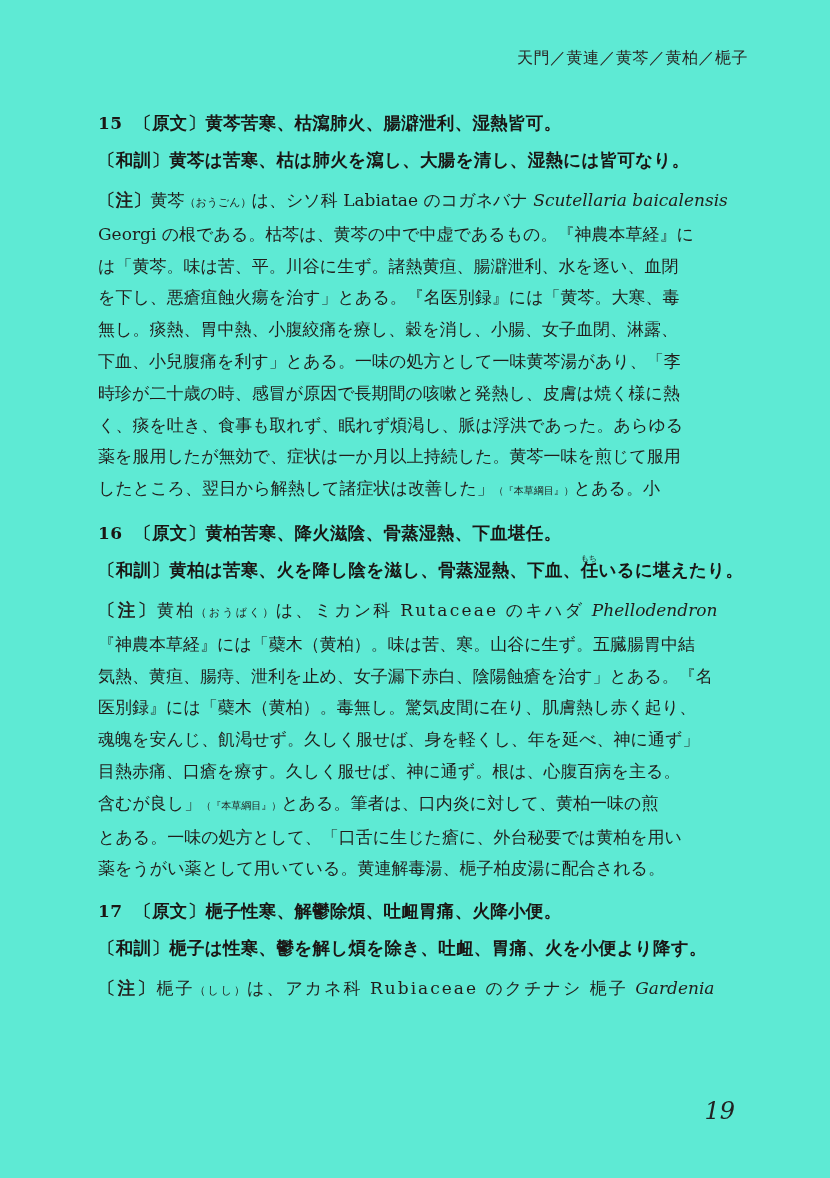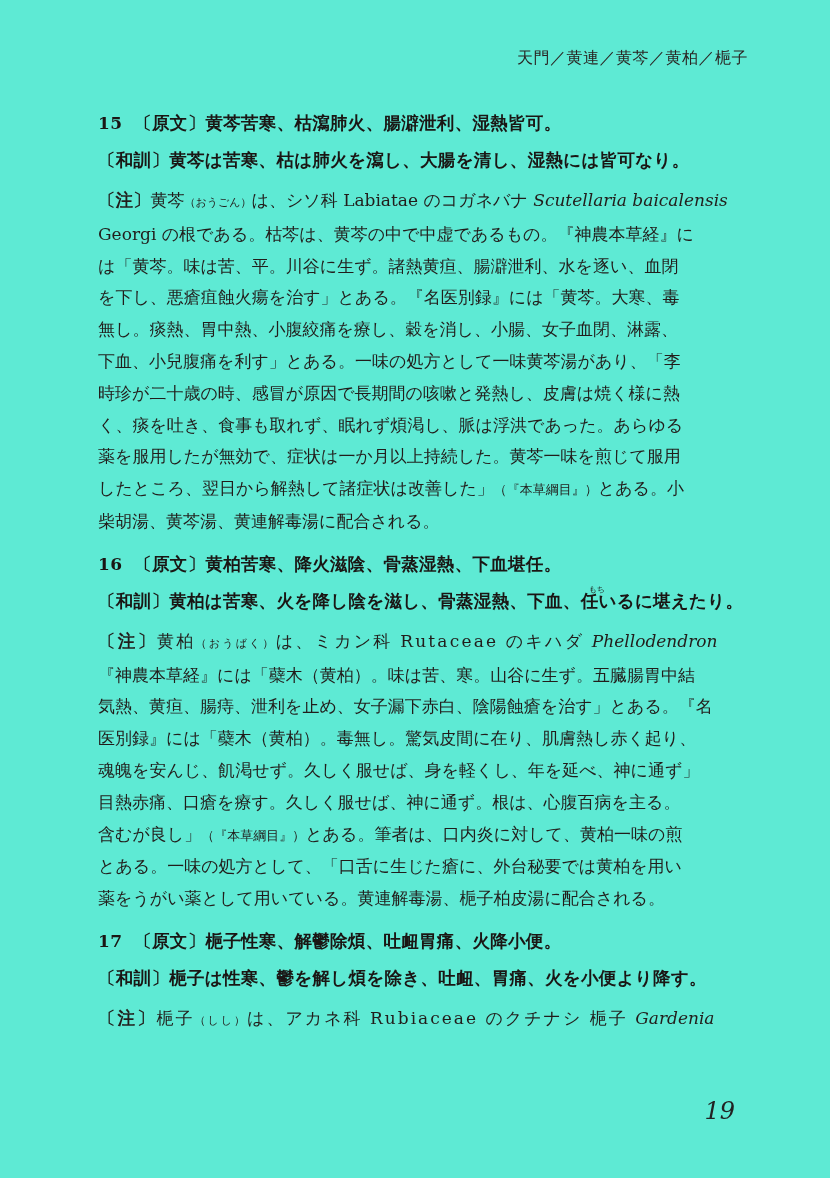--- a/index.html
+++ b/index.html
@@ -15,30 +15,30 @@
   .line-genbun, .line-wakun {
     font-family: "DejaVu Sans", sans-serif; font-weight: bold; font-size: 17.5px;
     line-height: 22px; white-space: nowrap; color: #1a1614; letter-spacing: 0.3px;
   }
   .line-genbun { margin-bottom: 15px; }
   .line-wakun { margin-bottom: 14px; position: relative; }
   .num { font-family: "DejaVu Serif", serif; font-weight: bold; font-size: 17px; margin-right: 12px; }
   .tag { font-family: "DejaVu Sans", sans-serif; font-weight: bold; }
   .ruby-wrap { position: relative; display: inline-block; }
   .ruby-rt {
-    position: absolute; top: -11px; left: 8px; font-size: 8px; font-weight: normal;
+    position: absolute; top: -11px; left: 0; font-size: 8px; font-weight: normal;
     font-family: "DejaVu Sans", sans-serif; white-space: nowrap; letter-spacing: 0;
   }
   .note {
     font-family: "DejaVu Serif", serif; font-size: 17px; line-height: 31.8px;
     text-align: justify; text-align-last: left; color: #221d1b;
   }
   .note .tag { font-size: 17.5px; }
   .note .reading { font-size: 11px; }
-  .note .cite { font-size: 13px; }
+  .note .cite { font-size: 10px; }
   .note i { font-family: "DejaVu Serif", serif; font-style: italic; }
   .note-line { display: block; white-space: nowrap; }
   .page-number {
     position: absolute; right: 95px; top: 1097px;
     font-family: "DejaVu Serif", serif; font-style: italic; font-size: 24px; color: #222;
   }
 </style>
 </head>
 <body>
 
@@ -58,21 +58,20 @@
         <span class="note-line"><span class="tag">〔注〕</span><span>黄芩</span><span class="reading">（おうごん）</span><span>は、シソ科 Labiatae のコガネバナ </span><i>Scutellaria baicalensis</i></span>
         <span class="note-line">Georgi の根である。枯芩は、黄芩の中で中虚であるもの。『神農本草経』に</span>
         <span class="note-line">は「黄芩。味は苦、平。川谷に生ず。諸熱黄疸、腸澼泄利、水を逐い、血閉</span>
         <span class="note-line">を下し、悪瘡疽蝕火瘍を治す」とある。『名医別録』には「黄芩。大寒、毒</span>
         <span class="note-line">無し。痰熱、胃中熱、小腹絞痛を療し、穀を消し、小腸、女子血閉、淋露、</span>
         <span class="note-line">下血、小兒腹痛を利す」とある。一味の処方として一味黄芩湯があり、「李</span>
         <span class="note-line">時珍が二十歳の時、感冒が原因で長期間の咳嗽と発熱し、皮膚は焼く様に熱</span>
         <span class="note-line">く、痰を吐き、食事も取れず、眠れず煩渇し、脈は浮洪であった。あらゆる</span>
         <span class="note-line">薬を服用したが無効で、症状は一か月以上持続した。黄芩一味を煎じて服用</span>
         <span class="note-line"><span>したところ、翌日から解熱して諸症状は改善した」</span><span class="cite">（『本草綱目』）</span><span>とある。小</span></span>
-        <span class="note-line">柴胡湯、黄芩湯、黄連解毒湯に配合される。</span>
       </div>
     </section>
 
     <section class="entry">
       <div class="line-genbun">
         <span class="num">16</span><span class="tag">〔原文〕</span><span>黄柏苦寒、降火滋陰、骨蒸湿熱、下血堪任。</span>
       </div>
       <div class="line-wakun">
         <span class="tag">〔和訓〕</span><span>黄柏は苦寒、火を降し陰を滋し、骨蒸湿熱、下血、</span><span class="ruby-wrap"><span class="ruby-rt">もち</span><span>任</span></span><span>いるに堪えたり。</span>
       </div>

